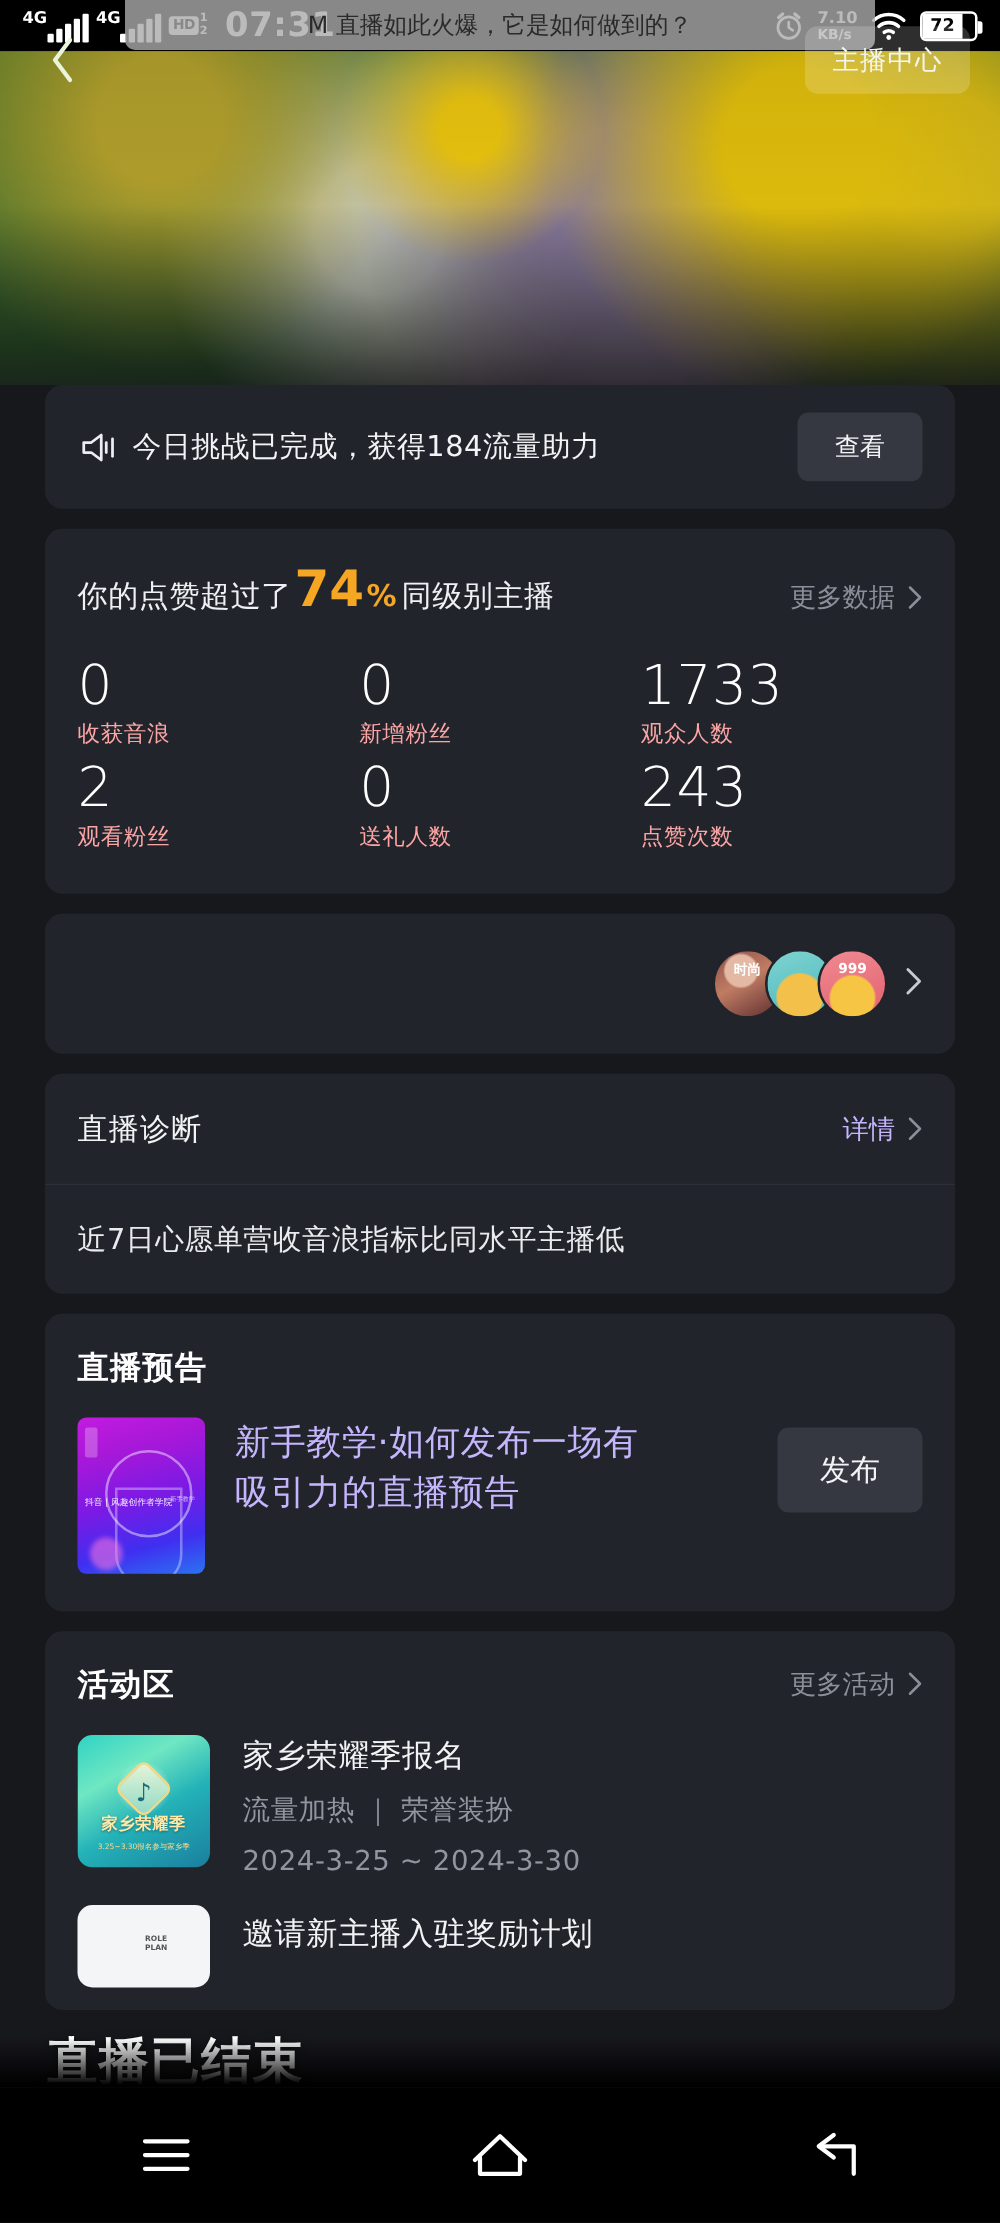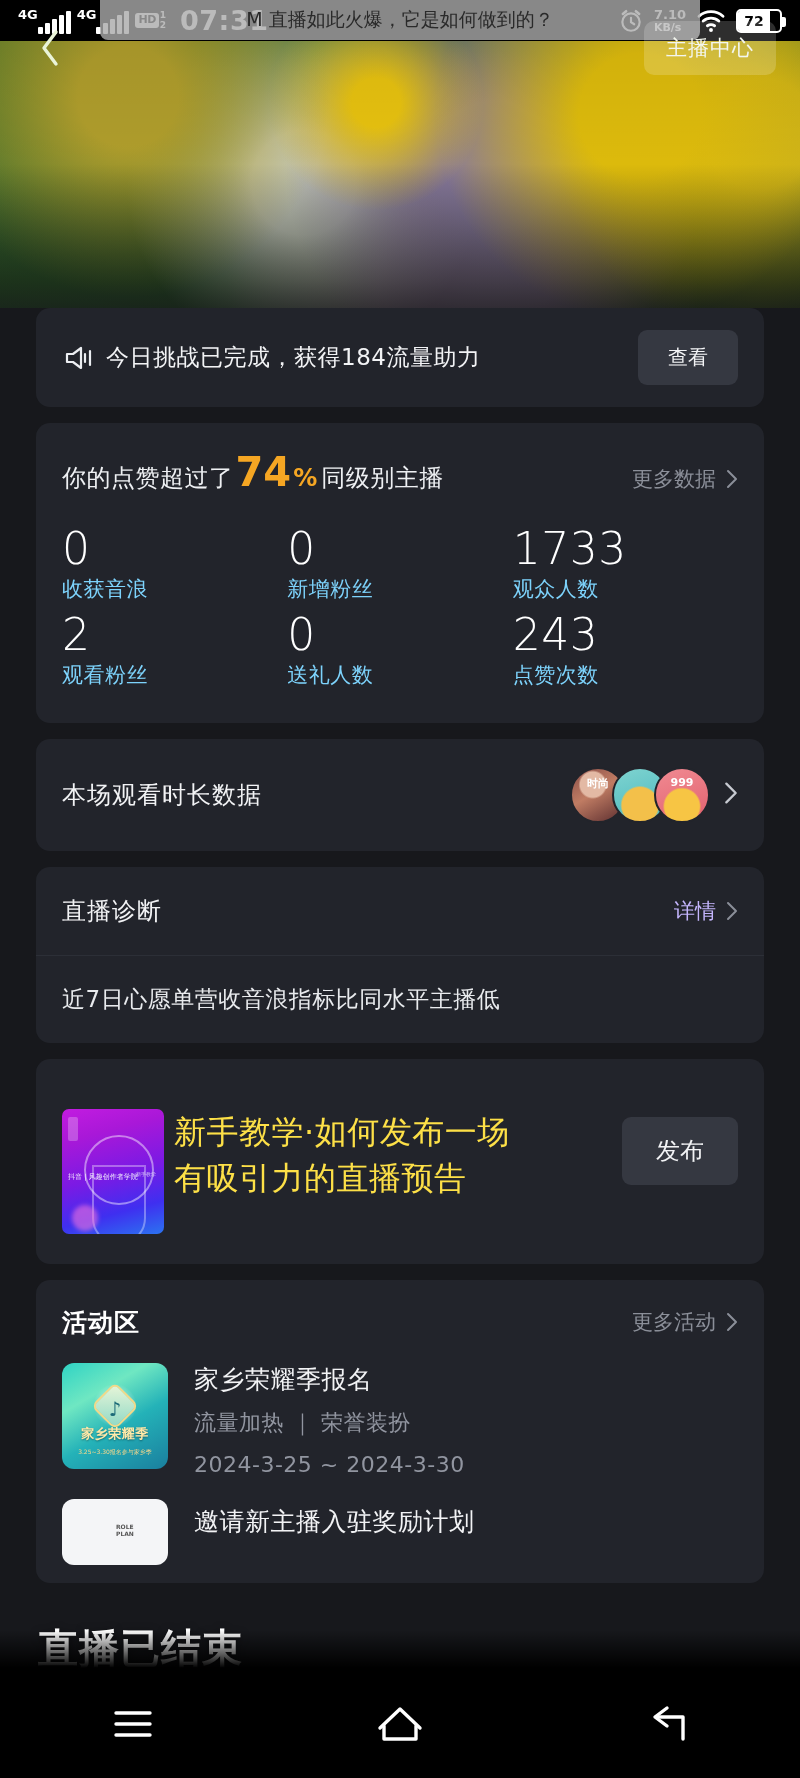--- a/index.html
+++ b/index.html
@@ -100,21 +100,21 @@
   .likes-text{ font-size:24px; color:#eef0f3; letter-spacing:0.5px; }
   .likes-pct{ color:#f5a623; font-weight:bold; font-size:40px; padding:0 2px;
     font-family:"DejaVu Sans","Liberation Sans",sans-serif; }
   .likes-pct-sign{ color:#f5a623; font-weight:bold; font-size:24px; padding-right:4px;}
   .more-data{ margin-left:auto; display:flex; align-items:center; gap:10px;
     font-size:21px; color:#8b8f99; cursor:pointer; }
 
   .stats{ display:grid; grid-template-columns:repeat(3,1fr);
     row-gap:6px; padding:10px 26px 34px 26px; }
   .stat-v{ font-size:44px; font-weight:300; color:#fff; line-height:1.18; letter-spacing:0.5px;}
-  .stat-l{ font-size:21px; color:#7dd3fc; letter-spacing:0.5px; }
+  .stat-l{ font-size:18px; color:#fca5a5; letter-spacing:0.5px; }
 
   .row-link{ display:flex; align-items:center; padding:28px 26px; cursor:pointer; }
   .row-title{ font-size:24px; color:#f2f3f5; letter-spacing:1px; }
   .avatars{ margin-left:auto; display:flex; align-items:center; }
   .av{ width:56px; height:56px; border-radius:50%; margin-left:-14px;
     border:2px solid #22242b; background-size:cover; position:relative; overflow:hidden;}
   .av:first-child{ margin-left:0; }
   .av1{ background:
       radial-gradient(circle at 40% 30%, #e3b9a4 0 26%, transparent 30%),
       linear-gradient(150deg,#8a4f49,#c07c63 45%,#5b2d2f); }
@@ -144,21 +144,21 @@
     border-radius:50%; left:22px; top:26px; }
   .poster .ring2{ position:absolute; width:54px; height:80px; border:2px solid rgba(255,255,255,0.35);
     border-radius:0 0 28px 28px; left:30px; top:56px; }
   .poster .dot{ position:absolute; width:26px; height:26px; border-radius:50%;
     background:rgba(255,120,220,0.55); left:10px; top:96px; filter:blur(2px);}
   .poster .tl{ position:absolute; left:6px; top:8px; width:10px; height:24px;
     background:rgba(255,255,255,0.25); border-radius:2px;}
   .poster .brand{ position:absolute; left:6px; bottom:52px; font-size:7px; color:#fff; opacity:.9;
     white-space:nowrap; }
   .poster .tiny{ position:absolute; right:8px; top:62px; font-size:5px; color:#fff; opacity:.7; text-align:right;}
-  .pv-text{ margin-left:10px; font-size:32px; line-height:1.45; color:#fde047;
+  .pv-text{ margin-left:24px; font-size:28px; line-height:1.45; color:#c4b5fd;
     max-width:340px; letter-spacing:0.5px; }
   .pv-btn{ margin-left:auto; margin-top:8px; background:#353841; border-radius:9px;
     padding:18px 34px; font-size:24px; color:#f2f3f5; cursor:pointer; flex:0 0 auto;}
 
   .act-card{ padding:26px 26px 18px 26px; }
   .act-head{ display:flex; align-items:center; }
   .act-more{ margin-left:auto; display:flex; align-items:center; gap:10px;
     font-size:21px; color:#8b8f99; cursor:pointer; }
   .act-item{ display:flex; align-items:flex-start; margin-top:24px; cursor:pointer; }
   .act-thumb{ width:106px; height:106px; border-radius:12px; flex:0 0 auto; position:relative; overflow:hidden;
@@ -329,21 +329,20 @@
           <div class="stat-l">送礼人数</div>
         </div>
         <div>
           <div class="stat-v">243</div>
           <div class="stat-l">点赞次数</div>
         </div>
       </div>
     </div>
 
     <div class="card row-link">
-      <span class="row-title">本场观看时长数据</span>
       <span class="avatars">
         <span class="av av1">
           <span class="av-tag">时尚</span>
         </span>
         <span class="av av2"></span>
         <span class="av av3">
           <span class="av-tag">999</span>
         </span>
       </span>
       <span class="chev">
@@ -360,20 +359,21 @@
           <span>详情</span>
           <svg width="12" height="20" viewBox="0 0 12 20">
             <path d="M2 2 L10 10 L2 18" fill="none" stroke="#8b8f99" stroke-width="2" stroke-linecap="round" stroke-linejoin="round"></path>
           </svg>
         </span>
       </div>
       <div class="diag-body">近7日心愿单营收音浪指标比同水平主播低</div>
     </div>
 
     <div class="card preview-card">
+      <div class="sec-title">直播预告</div>
       <div class="preview-inner">
         <div class="poster">
           <span class="tl"></span>
           <span class="ring"></span>
           <span class="ring2"></span>
           <span class="dot"></span>
           <span class="tiny">新手教学</span>
           <span class="brand">抖音 | 风趣创作者学院</span>
         </div>
         <div class="pv-text">新手教学·如何发布一场有吸引力的直播预告</div>

